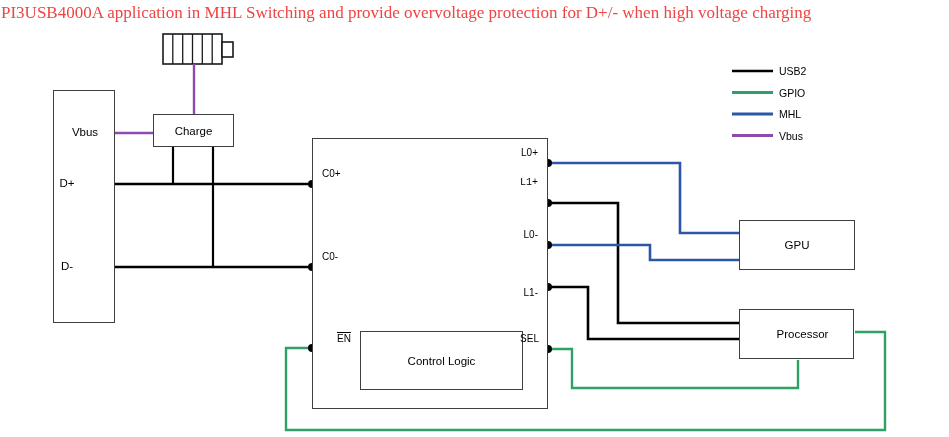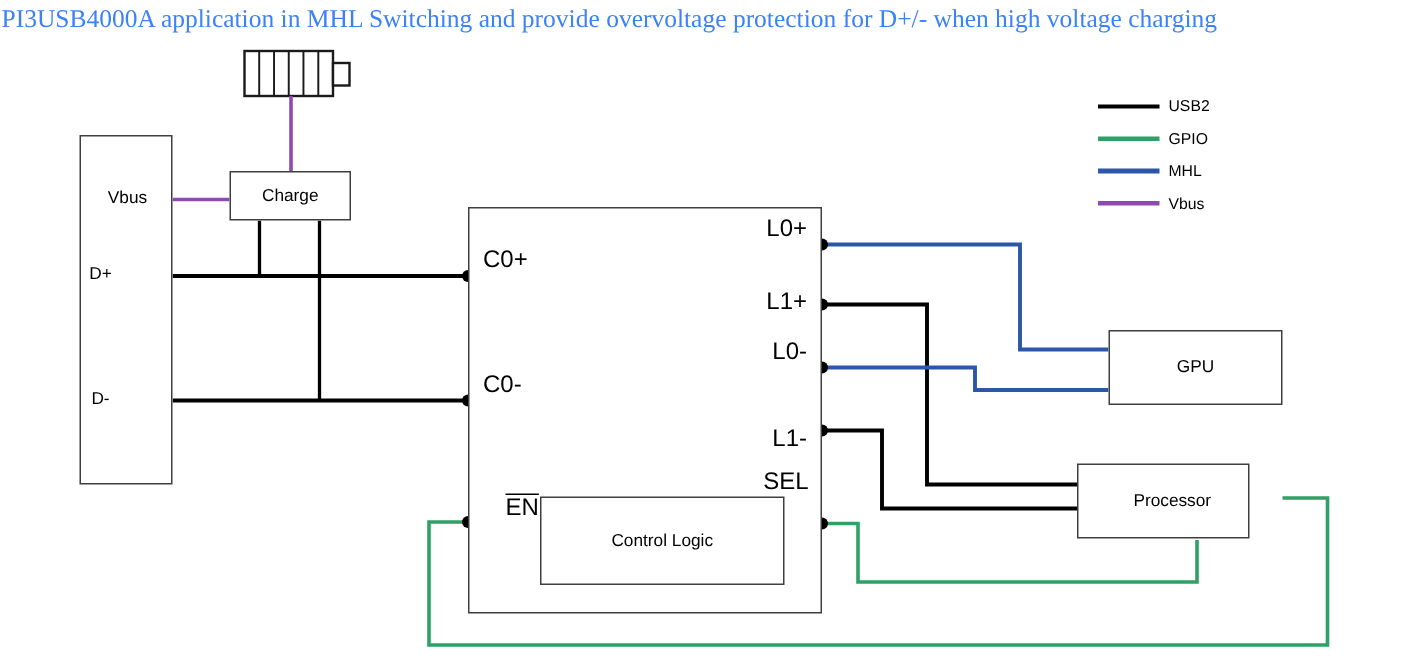--- a/index.html
+++ b/index.html
@@ -1,27 +1,27 @@
 <!DOCTYPE html>
 <html><head>
 <meta charset="utf-8">
 <style>
   html,body{margin:0;padding:0;background:#fff;}
   .stage{position:relative;width:949px;height:437px;background:#fff;
          font-family:"Liberation Sans",sans-serif;overflow:hidden;}
   .title{position:absolute;left:1px;top:3px;width:948px;
-         font-family:"Liberation Serif",serif;font-size:17px;color:#3b82f6;
+         font-family:"Liberation Serif",serif;font-size:17px;color:#ef4444;
          white-space:nowrap;}
   svg.layer{position:absolute;left:0;top:0;}
   .wire{fill:none;}
   .box{position:absolute;border:1.5px solid #3f3f3f;background:#fff;
        display:flex;align-items:center;justify-content:center;
        font-size:11.5px;color:#000;box-sizing:border-box;}
   .box.noflex{display:block;}
-  .lbl{position:absolute;font-size:16px;color:#000;line-height:12px;}
+  .lbl{position:absolute;font-size:10px;color:#000;line-height:12px;}
   .lbl.r{text-align:right;}
   .pin{position:absolute;font-size:11.5px;color:#000;}
   .overline{text-decoration:overline;}
   .legend-label{position:absolute;font-size:10.5px;color:#000;}
 </style>
 </head>
 <body>
 
 <div class="stage">
 
@@ -98,31 +98,31 @@
   <div class="box noflex" style="left:312px;top:138px;width:236px;height:271px;"></div>
 
   <div class="box" style="left:360px;top:331px;width:163px;height:59px;">
     <span>Control Logic</span>
   </div>
 
   <div class="box" style="left:739px;top:220px;width:116px;height:50px;justify-content:center;">
     <span>GPU</span>
   </div>
 
-  <div class="box" style="left:718px;top:309px;width:115px;height:50px;padding-left:12px;">
+  <div class="box" style="left:739px;top:309px;width:115px;height:50px;padding-left:12px;">
     <span>Processor</span>
   </div>
 
   <div class="lbl" style="left:322px;top:168px;">C0+</div>
   <div class="lbl" style="left:322px;top:251px;">C0-</div>
   <div class="lbl r" style="left:500px;top:147px;width:38px;">L0+</div>
-  <div class="lbl r" style="left:500px;top:196px;width:38px;">L1+</div>
+  <div class="lbl r" style="left:500px;top:177px;width:38px;font-family:Liberation Mono, monospace;">L1+</div>
   <div class="lbl r" style="left:500px;top:229px;width:38px;">L0-</div>
   <div class="lbl r" style="left:500px;top:271px;width:38px;margin-top:16px;">L1-</div>
   <div class="lbl" style="left:337px;top:333px;"><span class="overline">EN</span></div>
-  <div class="lbl r" style="left:503px;top:316px;width:36px;">SEL</div>
+  <div class="lbl r" style="left:503px;top:333px;width:36px;">SEL</div>
 
   <div class="legend-label" style="left:779px;top:65px;">USB2</div>
   <div class="legend-label" style="left:779px;top:86.5px;">GPIO</div>
   <div class="legend-label" style="left:779px;top:108px;">MHL</div>
   <div class="legend-label" style="left:779px;top:129.5px;">Vbus</div>
 
 </div>
 
 </body></html>

